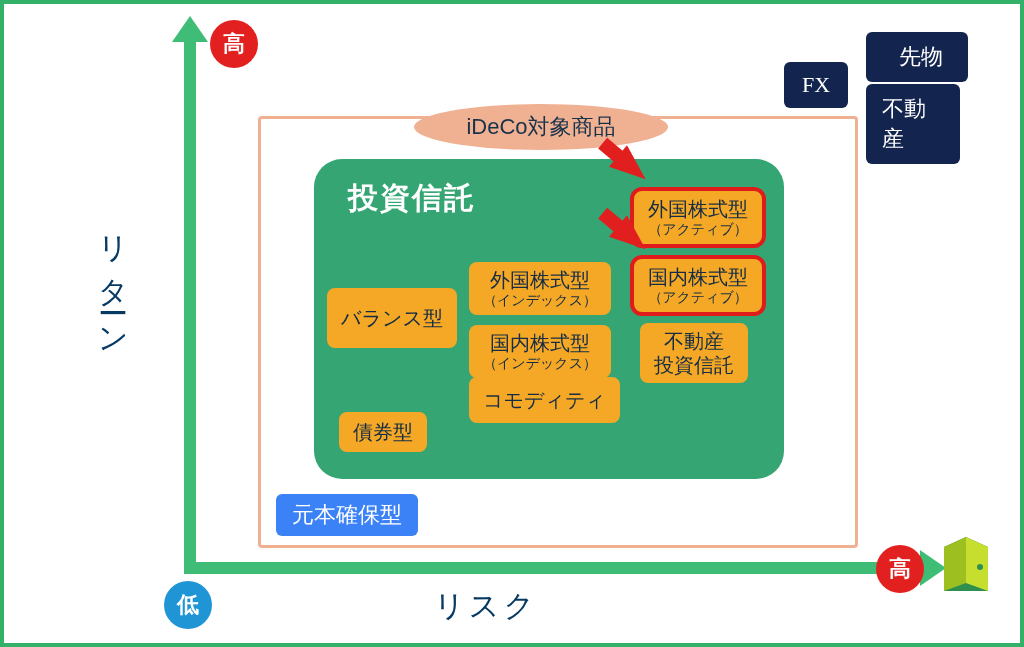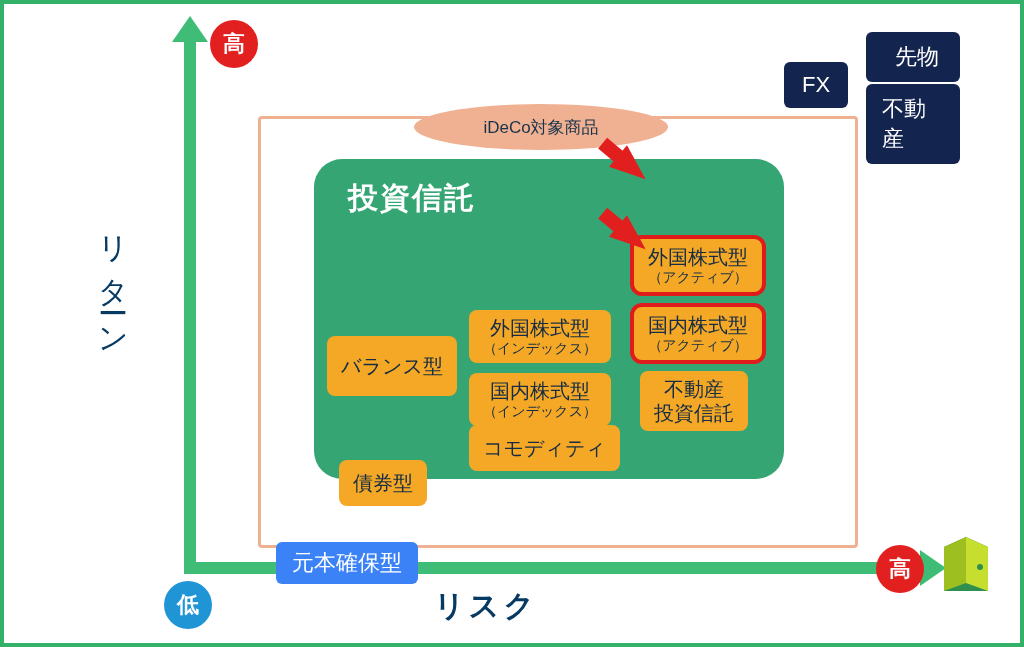--- a/index.html
+++ b/index.html
@@ -40,21 +40,21 @@
   }
   .axis-label-y {
     position: absolute;
     left: 88px; top: 210px;
     font-size: 30px; color: #073a63; font-weight: 500;
     writing-mode: vertical-rl; letter-spacing: 8px;
   }
   .axis-label-x {
     position: absolute;
     left: 430px; bottom: 16px;
-    font-size: 30px; color: #073a63; font-weight: 700;
+    font-size: 30px; color: #073a63; font-weight: 400;
     letter-spacing: 4px;
   }
   .badge {
     position: absolute;
     width: 48px; height: 48px; border-radius: 50%;
     color: #fff; font-size: 22px; font-weight: 600;
     display: flex; align-items: center; justify-content: center;
   }
   .badge.red { background: #e32020; }
   .badge.blue { background: #1f95d6; }
@@ -64,21 +64,21 @@
     width: 600px; height: 432px;
     border: 3px solid #efb192;
     border-radius: 4px;
   }
   .ideco-label {
     position: absolute;
     left: 410px; top: 100px;
     width: 254px; height: 46px;
     background: #efb192; border-radius: 50%;
     display: flex; align-items: center; justify-content: center;
-    font-size: 17px; color: #18324a; font-weight: 500;
+    font-size: 22px; color: #18324a; font-weight: 500;
   }
   .trust-panel {
     position: absolute;
     left: 310px; top: 155px;
     width: 470px; height: 320px;
     background: #36a574; border-radius: 28px;
   }
   .trust-title {
     position: absolute;
     left: 344px; top: 174px;
@@ -88,21 +88,20 @@
   .chip {
     position: absolute;
     background: #f4a826;
     border-radius: 8px;
     display: flex; flex-direction: column;
     align-items: center; justify-content: center;
     font-size: 20px; color: #142c44;
     line-height: 1.2;
     padding: 6px 14px;
     white-space: nowrap;
-    margin-top: 48px;
   }
   .chip .sub { font-size: 14px; }
   .chip.red-outline { border: 4px solid #df1b1b; border-radius: 12px; }
   .chip.blue { background: #3b82f6; color: #fff; font-size: 22px; border-radius: 6px; padding: 8px 16px; }
   .navy-chip {
     position: absolute;
     background: #13244f; color: #fff;
     border-radius: 6px;
     font-size: 22px;
     padding: 10px 16px;
@@ -162,26 +161,26 @@
 <div class="chip" style="left:465px; top:258px;">
   <span>外国株式型</span>
   <span class="sub">（インデックス）</span>
 </div>
 <div class="chip" style="left:465px; top:321px;">
   <span>国内株式型</span>
   <span class="sub">（インデックス）</span>
 </div>
 <div class="chip" style="left:323px; top:284px; height:60px;">バランス型</div>
 <div class="chip" style="left:465px; top:373px; height:46px;">コモディティ</div>
-<div class="chip" style="left:335px; top:408px; height:46px;">債券型</div>
+<div class="chip" style="left:335px; top:408px; height:40px;">債券型</div>
 
 <div class="chip blue" style="left:272px; top:490px;">元本確保型</div>
 
-<div class="navy-chip" style="left:780px; top:58px; width:64px;">FX</div>
-<div class="navy-chip" style="left:862px; top:28px; width:94px;padding-left:24px;">先物</div>
+<div class="navy-chip" style="left:780px; top:58px; width:64px;font-family:Liberation Serif, serif;">FX</div>
+<div class="navy-chip" style="left:862px; top:28px; width:102px;padding-left:24px;">先物</div>
 <div class="navy-chip" style="left:862px; top:80px; width:94px;">不動産</div>
 
 <div class="arrow" style="left:600px; top:152px; transform: rotate(-50deg);"></div>
 <div class="arrow" style="left:600px; top:222px; transform: rotate(-50deg);"></div>
 
 <svg class="door" viewBox="0 0 52 58">
   <polygon points="4,12 26,2 48,12 48,56 4,56" fill="#2f8f4e"></polygon>
   <polygon points="26,2 48,12 48,56 26,48" fill="#c6de2e"></polygon>
   <polygon points="26,2 4,12 4,56 26,48" fill="#9dbf1f"></polygon>
   <circle cx="40" cy="32" r="3" fill="#2f8f4e"></circle>

